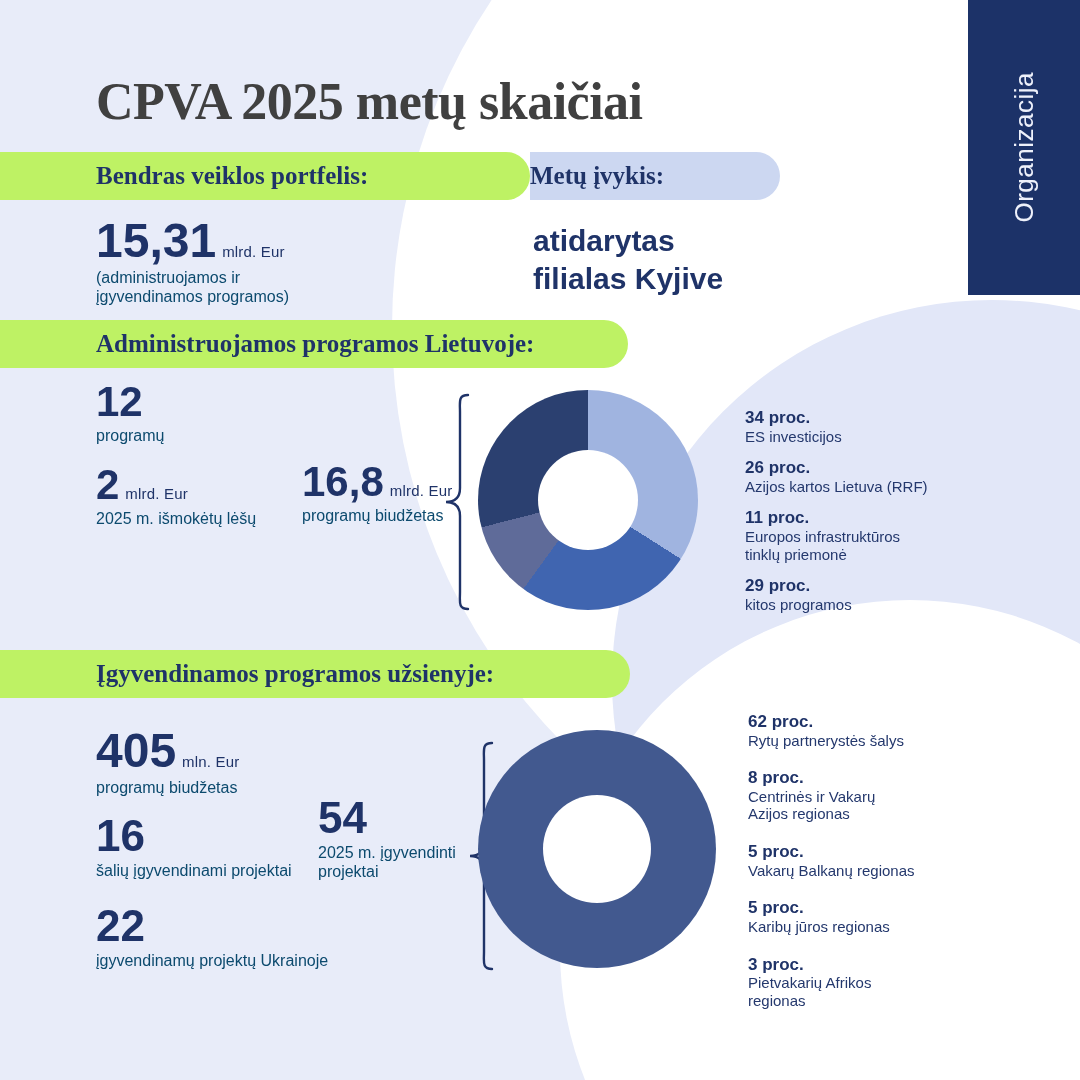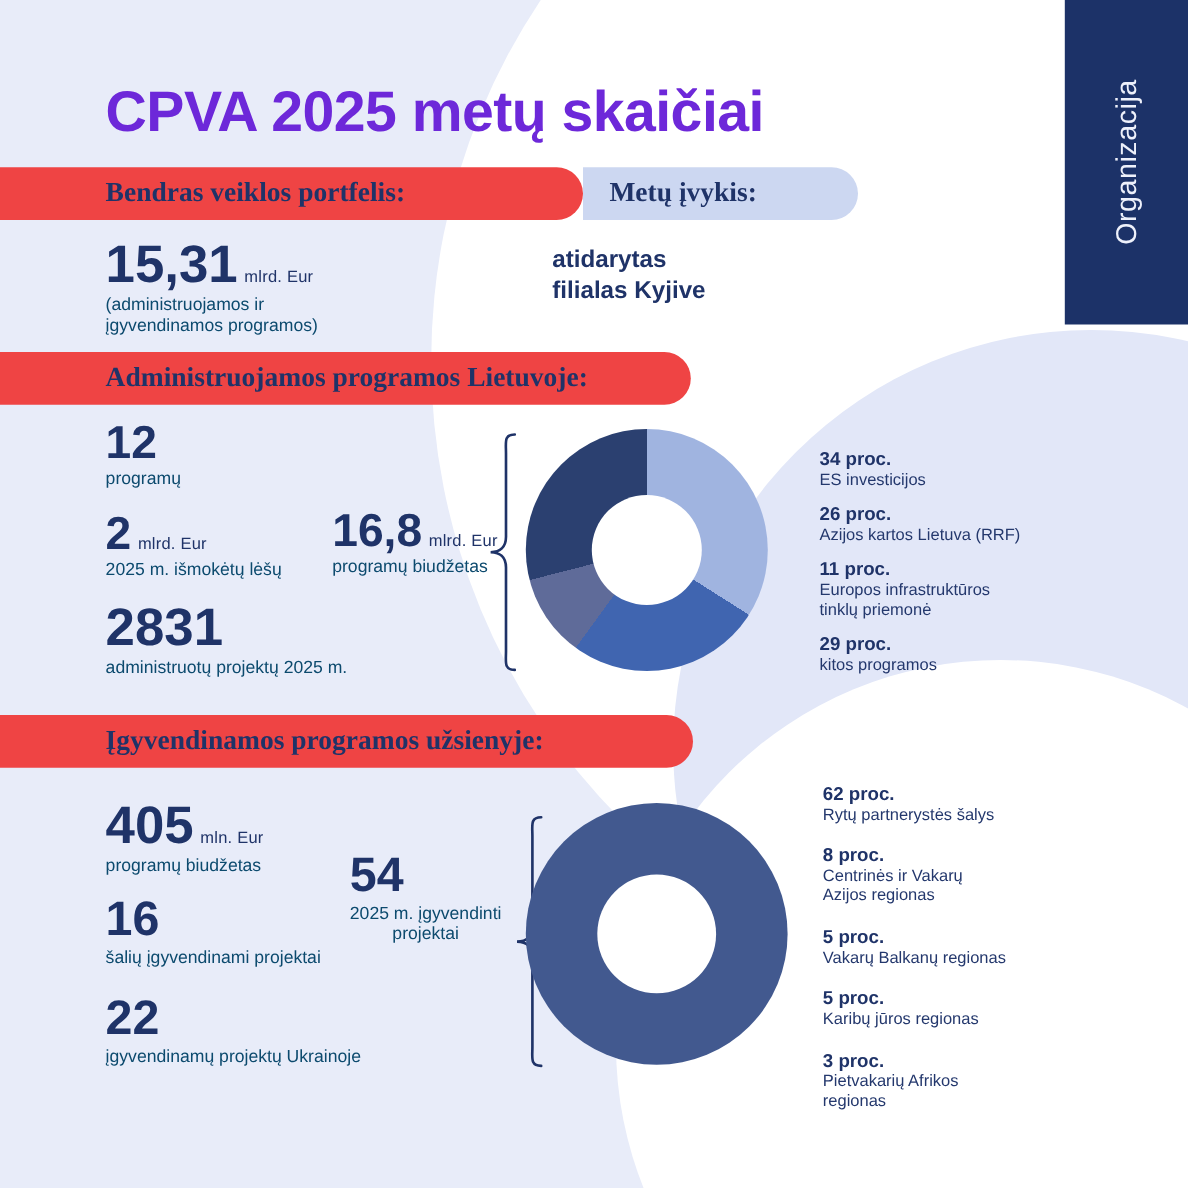--- a/index.html
+++ b/index.html
@@ -52,47 +52,47 @@
     color:#eef1fb;
     font-size:26px;
     letter-spacing:0.5px;
   }
 
   
   .content{position:absolute;inset:0;z-index:5;}
 
   .title{
     position:absolute;left:96px;top:72px;
-    font-family:Liberation Sans, sans-serif;
+    font-family:Liberation Serif, serif;
     font-weight:bold;
     font-size:52px;
     letter-spacing:-0.5px;
-    color:#6d28d9;
+    color:#404040;
     white-space:nowrap;
   }
 
   
   .bar{
     position:absolute;
     height:48px;
     border-radius:0 24px 24px 0;
     display:flex;align-items:center;
     font-family:"Liberation Serif", serif;
     font-weight:bold;
     font-size:25px;
     color:#1f3368;
   }
-  .bar-dark{background:#ef4444;}
+  .bar-dark{background:#bef264;}
   .bar-light{background:#ccd7f1;}
   .bar .lbl{padding-left:96px;white-space:nowrap;}
   .bar .lbl2{padding-left:0;white-space:nowrap;}
 
   #bar-portfolio{left:0;top:152px;width:530px;}
   #bar-event{left:530px;top:152px;width:250px;border-radius:0 24px 24px 0;}
-  #bar-event .lbl2{padding-left:24px;}
+  #bar-event .lbl2{padding-left:0;}
   #bar-admin{left:0;top:320px;width:628px;}
   #bar-foreign{left:0;top:650px;width:630px;}
 
   
   .stat{position:absolute;}
   .num{
     font-weight:bold;
     color:#1f3368;
     line-height:0.95;
     display:flex;align-items:baseline;
@@ -102,41 +102,41 @@
     margin-left:6px;letter-spacing:0.2px;
   }
   .cap{
     font-size:16px;color:#0c4a6e;line-height:1.2;margin-top:4px;
     white-space:pre-line;
   }
 
   #stat-portfolio{left:96px;top:218px;}
   #stat-portfolio .num{font-size:48px;}
   #event-text{
-    position:absolute;left:502px;top:222px;
-    font-size:22px;font-weight:bold;line-height:1.25;
+    position:absolute;left:533px;top:222px;
+    font-size:30px;font-weight:bold;line-height:1.25;
     color:#1f3368;white-space:pre-line;
   }
 
   #stat-12{left:96px;top:382px;}
   #stat-12 .num{font-size:42px;}
   #stat-2{left:96px;top:465px;}
   #stat-2 .num{font-size:42px;}
   #stat-2831{left:96px;top:548px;}
   #stat-2831 .num{font-size:48px;}
   #stat-149{left:302px;top:462px;}
   #stat-149 .num{font-size:42px;}
 
   #stat-405{left:96px;top:728px;}
   #stat-405 .num{font-size:48px;}
   #stat-16{left:96px;top:815px;}
   #stat-16 .num{font-size:44px;}
   #stat-22{left:96px;top:905px;}
   #stat-22 .num{font-size:44px;}
-  #stat-54{left:318px;top:775px;text-align:center;}
+  #stat-54{left:318px;top:797px;}
   #stat-54 .num{font-size:44px;}
 
   
   .donut{position:absolute;border-radius:50%;}
   .donut .hole{
     position:absolute;border-radius:50%;background:#ffffff;
     left:50%;top:50%;transform:translate(-50%,-50%);
   }
   #donut1{left:478px;top:390px;width:220px;height:220px;}
   #donut1 .hole{width:100px;height:100px;}
@@ -209,26 +209,20 @@
     </div>
 
     <div class="stat" id="stat-2">
       <div class="num">
         <span>2</span>
         <span class="unit">mlrd. Eur</span>
       </div>
       <div class="cap">2025 m. išmokėtų lėšų</div>
     </div>
 
-    <div class="stat" id="stat-2831">
-      <div class="num">
-        <span>2831</span>
-      </div>
-      <div class="cap">administruotų projektų 2025 m.</div>
-    </div>
 
     <div class="stat" id="stat-149">
       <div class="num">
         <span>16,8</span>
         <span class="unit">mlrd. Eur</span>
       </div>
       <div class="cap">programų biudžetas</div>
     </div>
 
     <svg id="brace1" class="brace" width="34" height="220" viewBox="0 0 34 220">

